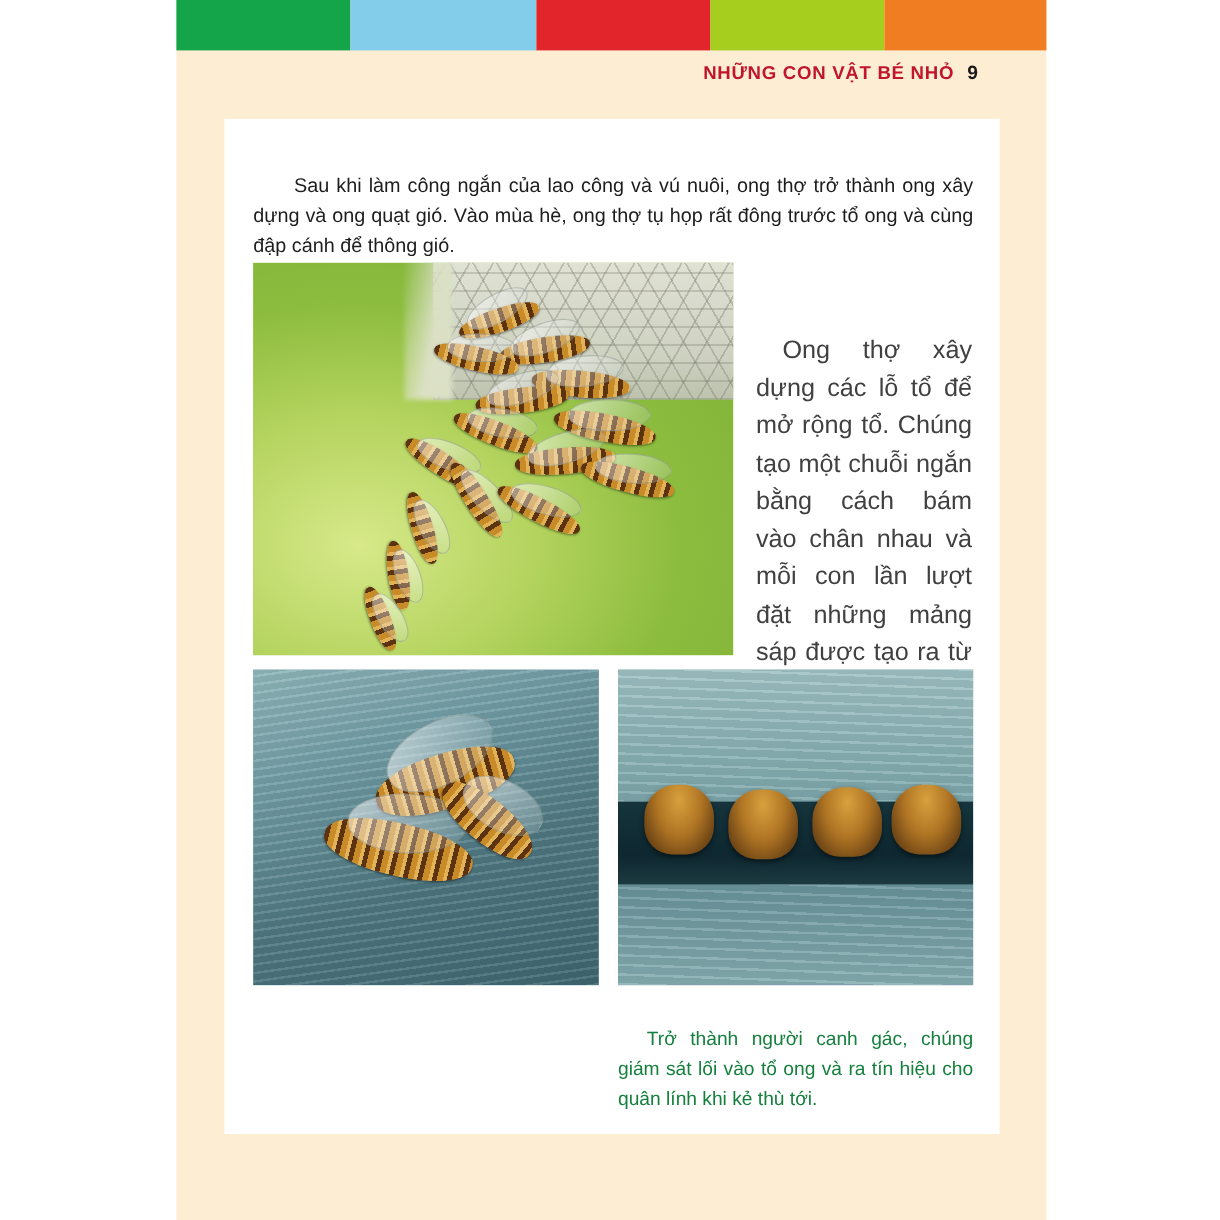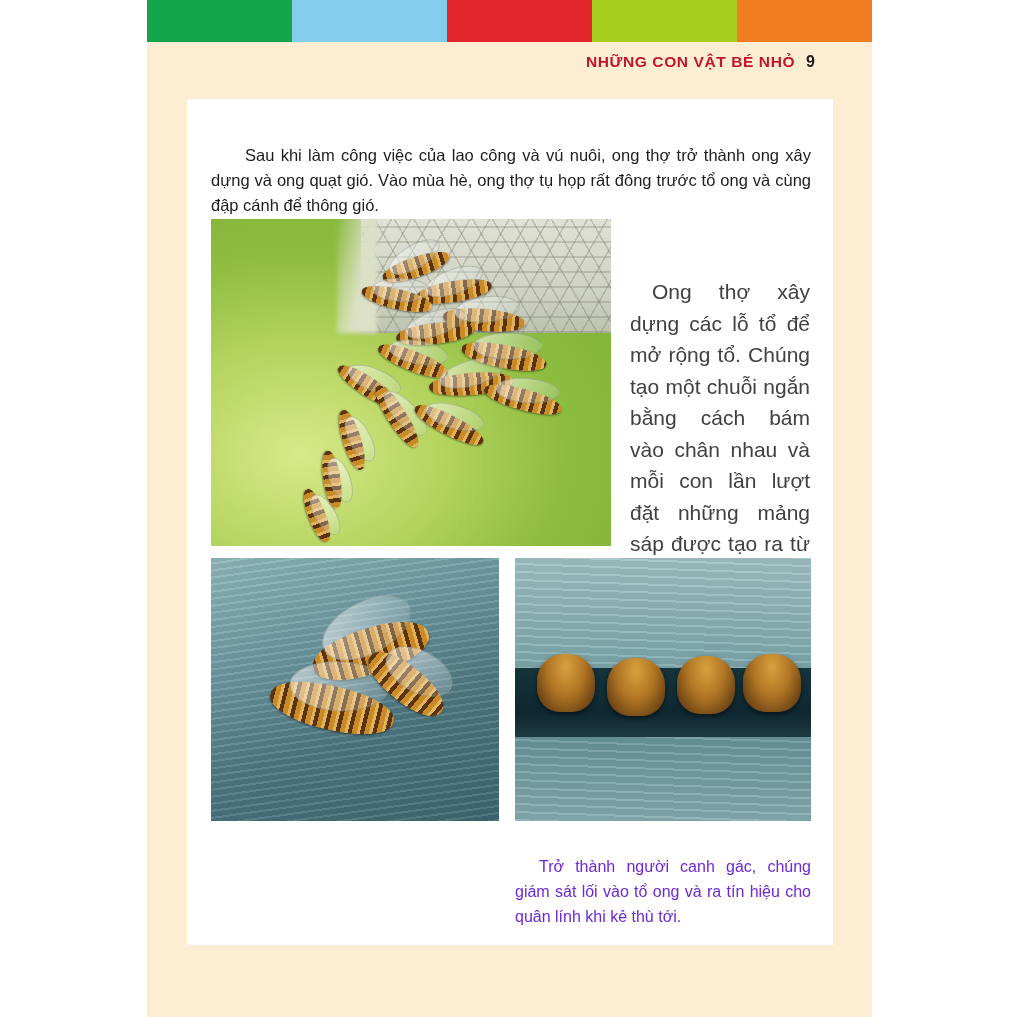--- a/index.html
+++ b/index.html
@@ -191,21 +191,21 @@
     text-align: justify;
     text-indent: 24px;
   }
   .cap-right {
     position: absolute;
     left: 328px;
     top: 740px;
     width: 296px;
     font-size: 16px;
     line-height: 1.55;
-    color: #6d28d9;
+    color: #15803d;
     text-align: justify;
     text-indent: 24px;
   }
 </style>
 </head>
 <body>
 
 <div class="page">
 
   <div class="colorbar" id="colorbar">
@@ -216,21 +216,21 @@
       <div class="swatch" style="width: 135px; background: rgb(240, 125, 34);"></div>
     </div>
 
   <div class="header">
     <span class="header-title">NHỮNG CON VẬT BÉ NHỎ</span>
     <span class="header-page">9</span>
   </div>
 
   <div class="card">
 
-    <p class="intro">Sau khi làm công việc của lao công và vú nuôi, ong thợ trở thành ong xây dựng và ong quạt gió. Vào mùa hè, ong thợ tụ họp rất đông trước tổ ong và cùng đập cánh để thông gió.</p>
+    <p class="intro">Sau khi làm công ngắn của lao công và vú nuôi, ong thợ trở thành ong xây dựng và ong quạt gió. Vào mùa hè, ong thợ tụ họp rất đông trước tổ ong và cùng đập cánh để thông gió.</p>
 
     <div class="fig-hive">
       <div class="bg"></div>
       <div class="comb"></div>
       <div class="cluster" id="hive-bees">
           <div class="bee" style="left: 170px; top: 38px; width: 70px; height: 20px; transform: rotate(-18deg);"></div>
           <div class="bee" style="left: 205px; top: 62px; width: 76px; height: 21px; transform: rotate(-8deg);"></div>
           <div class="bee" style="left: 150px; top: 70px; width: 72px; height: 20px; transform: rotate(14deg);"></div>
           <div class="bee" style="left: 232px; top: 90px; width: 82px; height: 22px; transform: rotate(6deg);"></div>
           <div class="bee" style="left: 185px; top: 104px; width: 78px; height: 21px; transform: rotate(-6deg);"></div>

